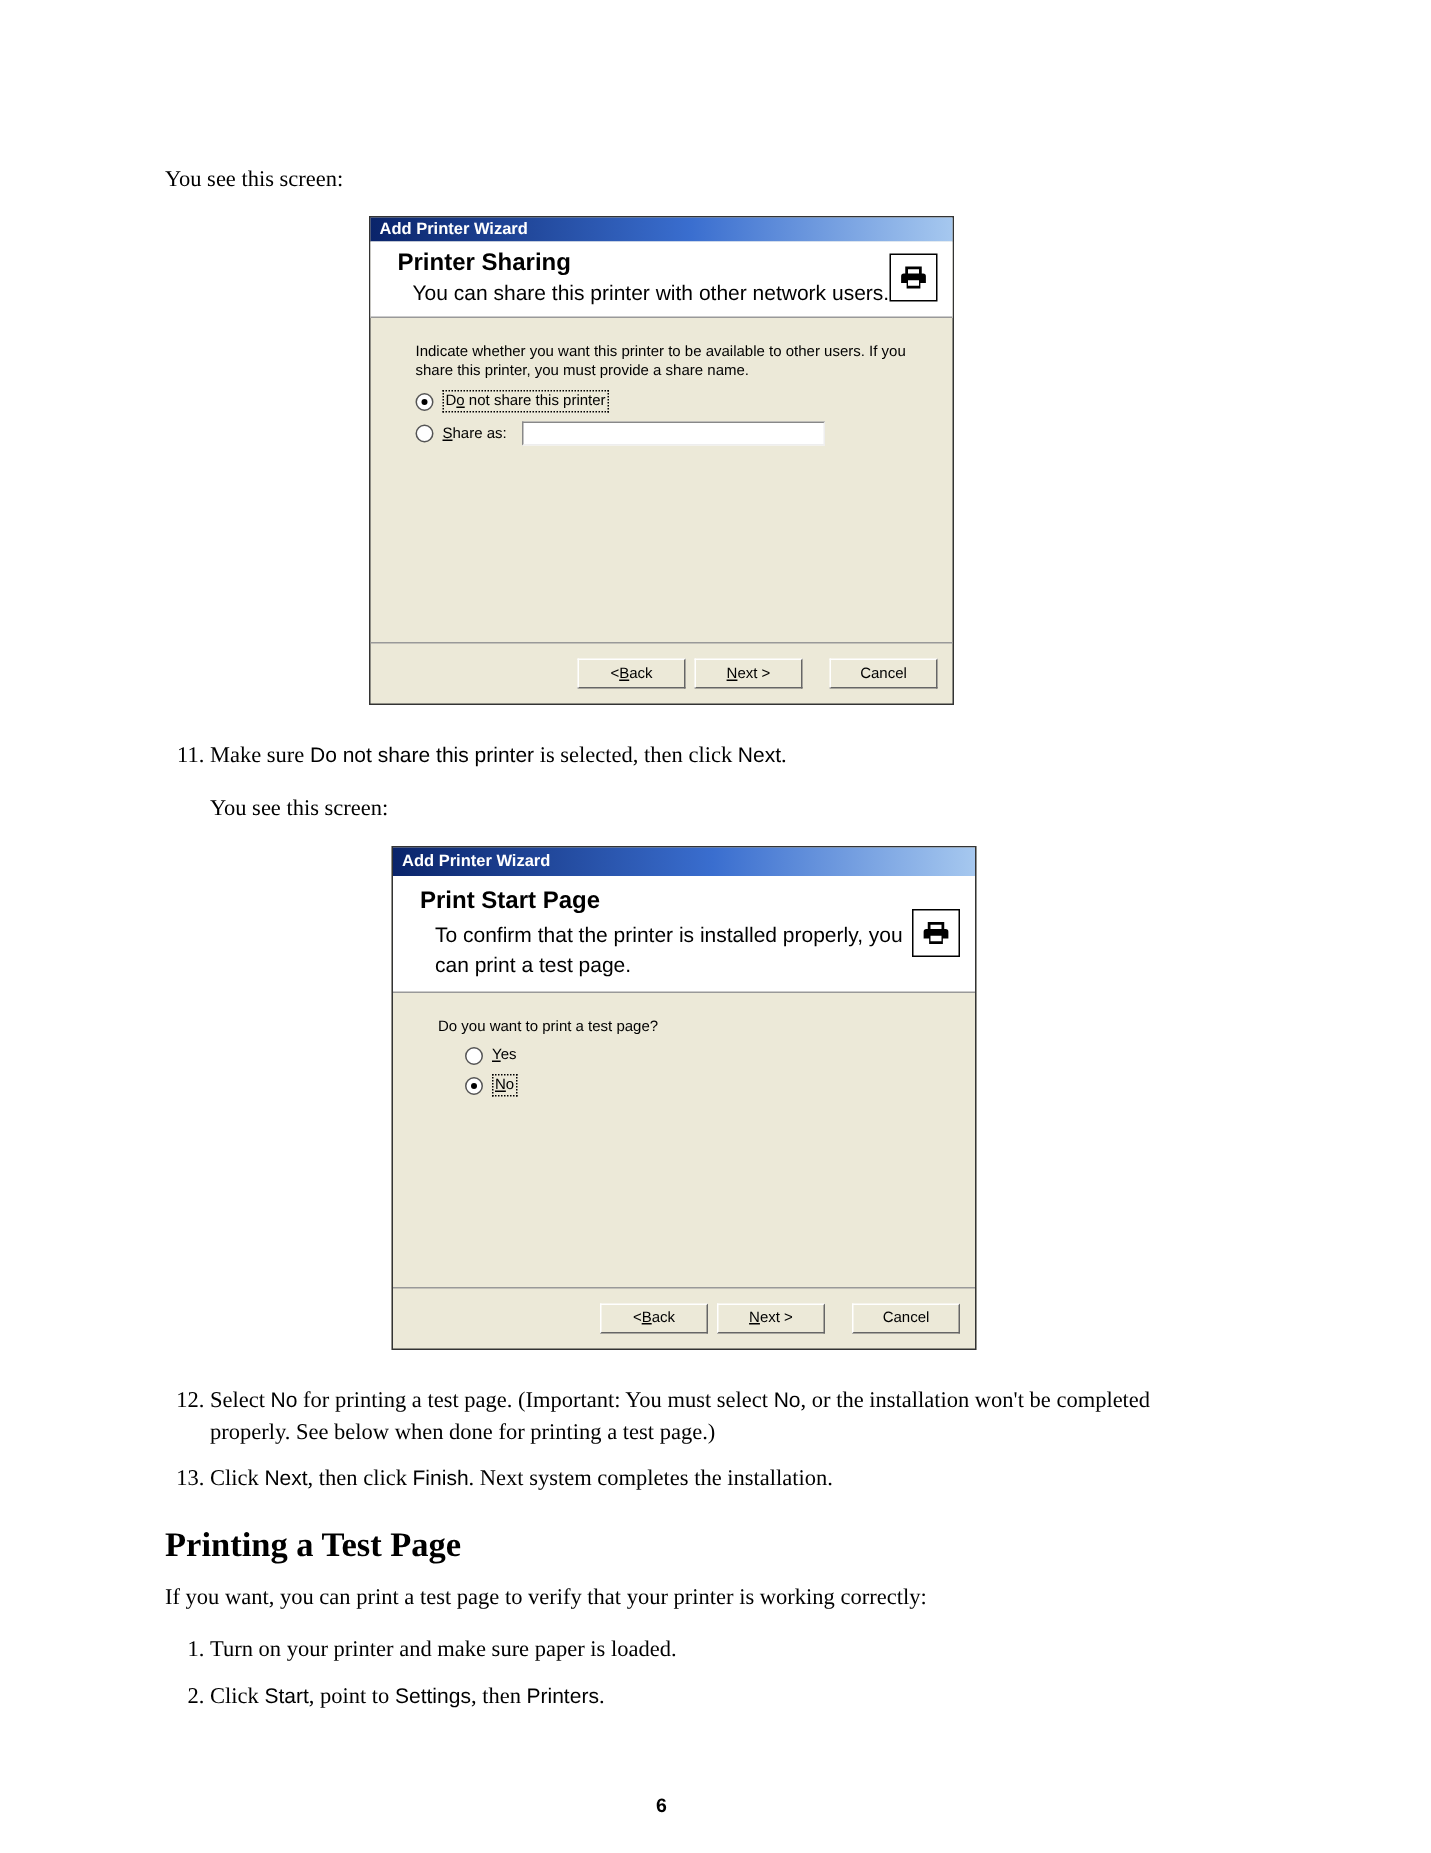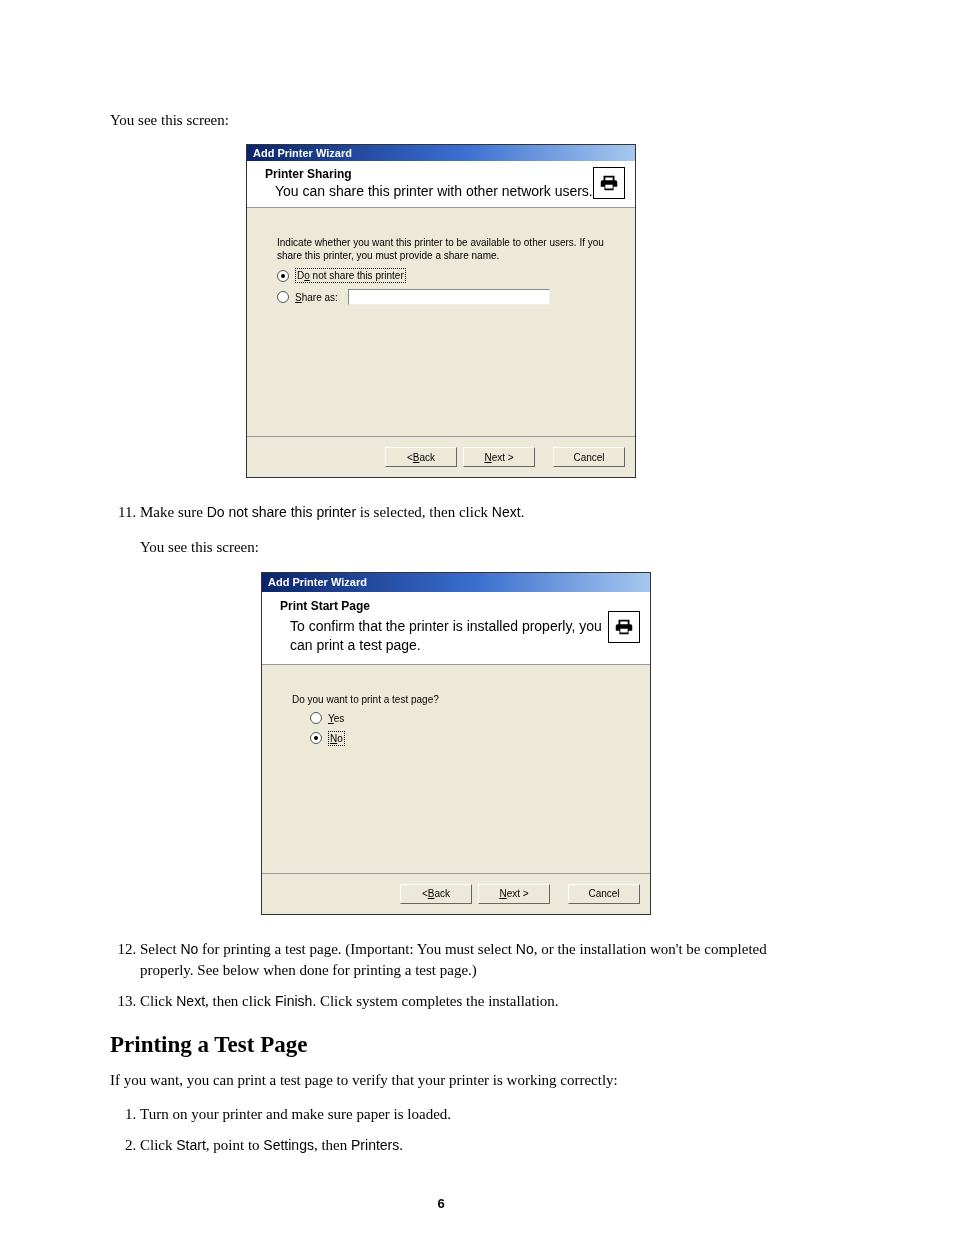--- a/index.html
+++ b/index.html
@@ -47,39 +47,39 @@
     padding: 6px 10px 8px 18px;
     border-bottom: 1px solid #999;
     min-height: 46px;
     box-sizing: border-box;
   }
   .wiz-header-text {
     flex: 1;
   }
   .wiz-header-title {
     font-weight: bold;
-    font-size: 12px;
+    font-size: 16px;
     margin-bottom: 2px;
   }
   .wiz-header-sub {
     font-size: 14px;
     margin-left: 10px;
   }
   .wiz-icon {
     width: 30px;
     height: 30px;
     border: 1px solid #000;
     display: flex;
     align-items: center;
     justify-content: center;
     background: #fff;
   }
   .wiz-icon svg { display:block; }
   .wiz-body {
-    padding: 28px 30px 10px 30px;
+    padding: 16px 30px 10px 30px;
     min-height: 190px;
     font-size: 10px;
     line-height: 1.3;
   }
   .radio-row {
     display: flex;
     align-items: center;
     margin-top: 6px;
     gap: 6px;
   }
@@ -250,21 +250,21 @@
             </span>
           <span class="wbtn" style="margin-left:12px">Cancel</span>
         </div>
       </div>
     </li>
 
     <li>
       <span>Select </span><span class="sans">No</span><span> for printing a test page. (Important: You must select </span><span class="sans">No</span><span>, or the installation won't be completed properly. See below when done for printing a test page.)</span>
     </li>
     <li>
-      <span>Click </span><span class="sans">Next</span><span>, then click </span><span class="sans">Finish</span><span>. Click system completes the installation.</span>
+      <span>Click </span><span class="sans">Next</span><span>, then click </span><span class="sans">Finish</span><span>. Next system completes the installation.</span>
     </li>
   </ol>
 
   <div class="section-title">Printing a Test Page</div>
 
   <p class="body-text">If you want, you can print a test page to verify that your printer is working correctly:</p>
 
   <ol class="steps" start="1">
     <li>Turn on your printer and make sure paper is loaded.</li>
     <li>

